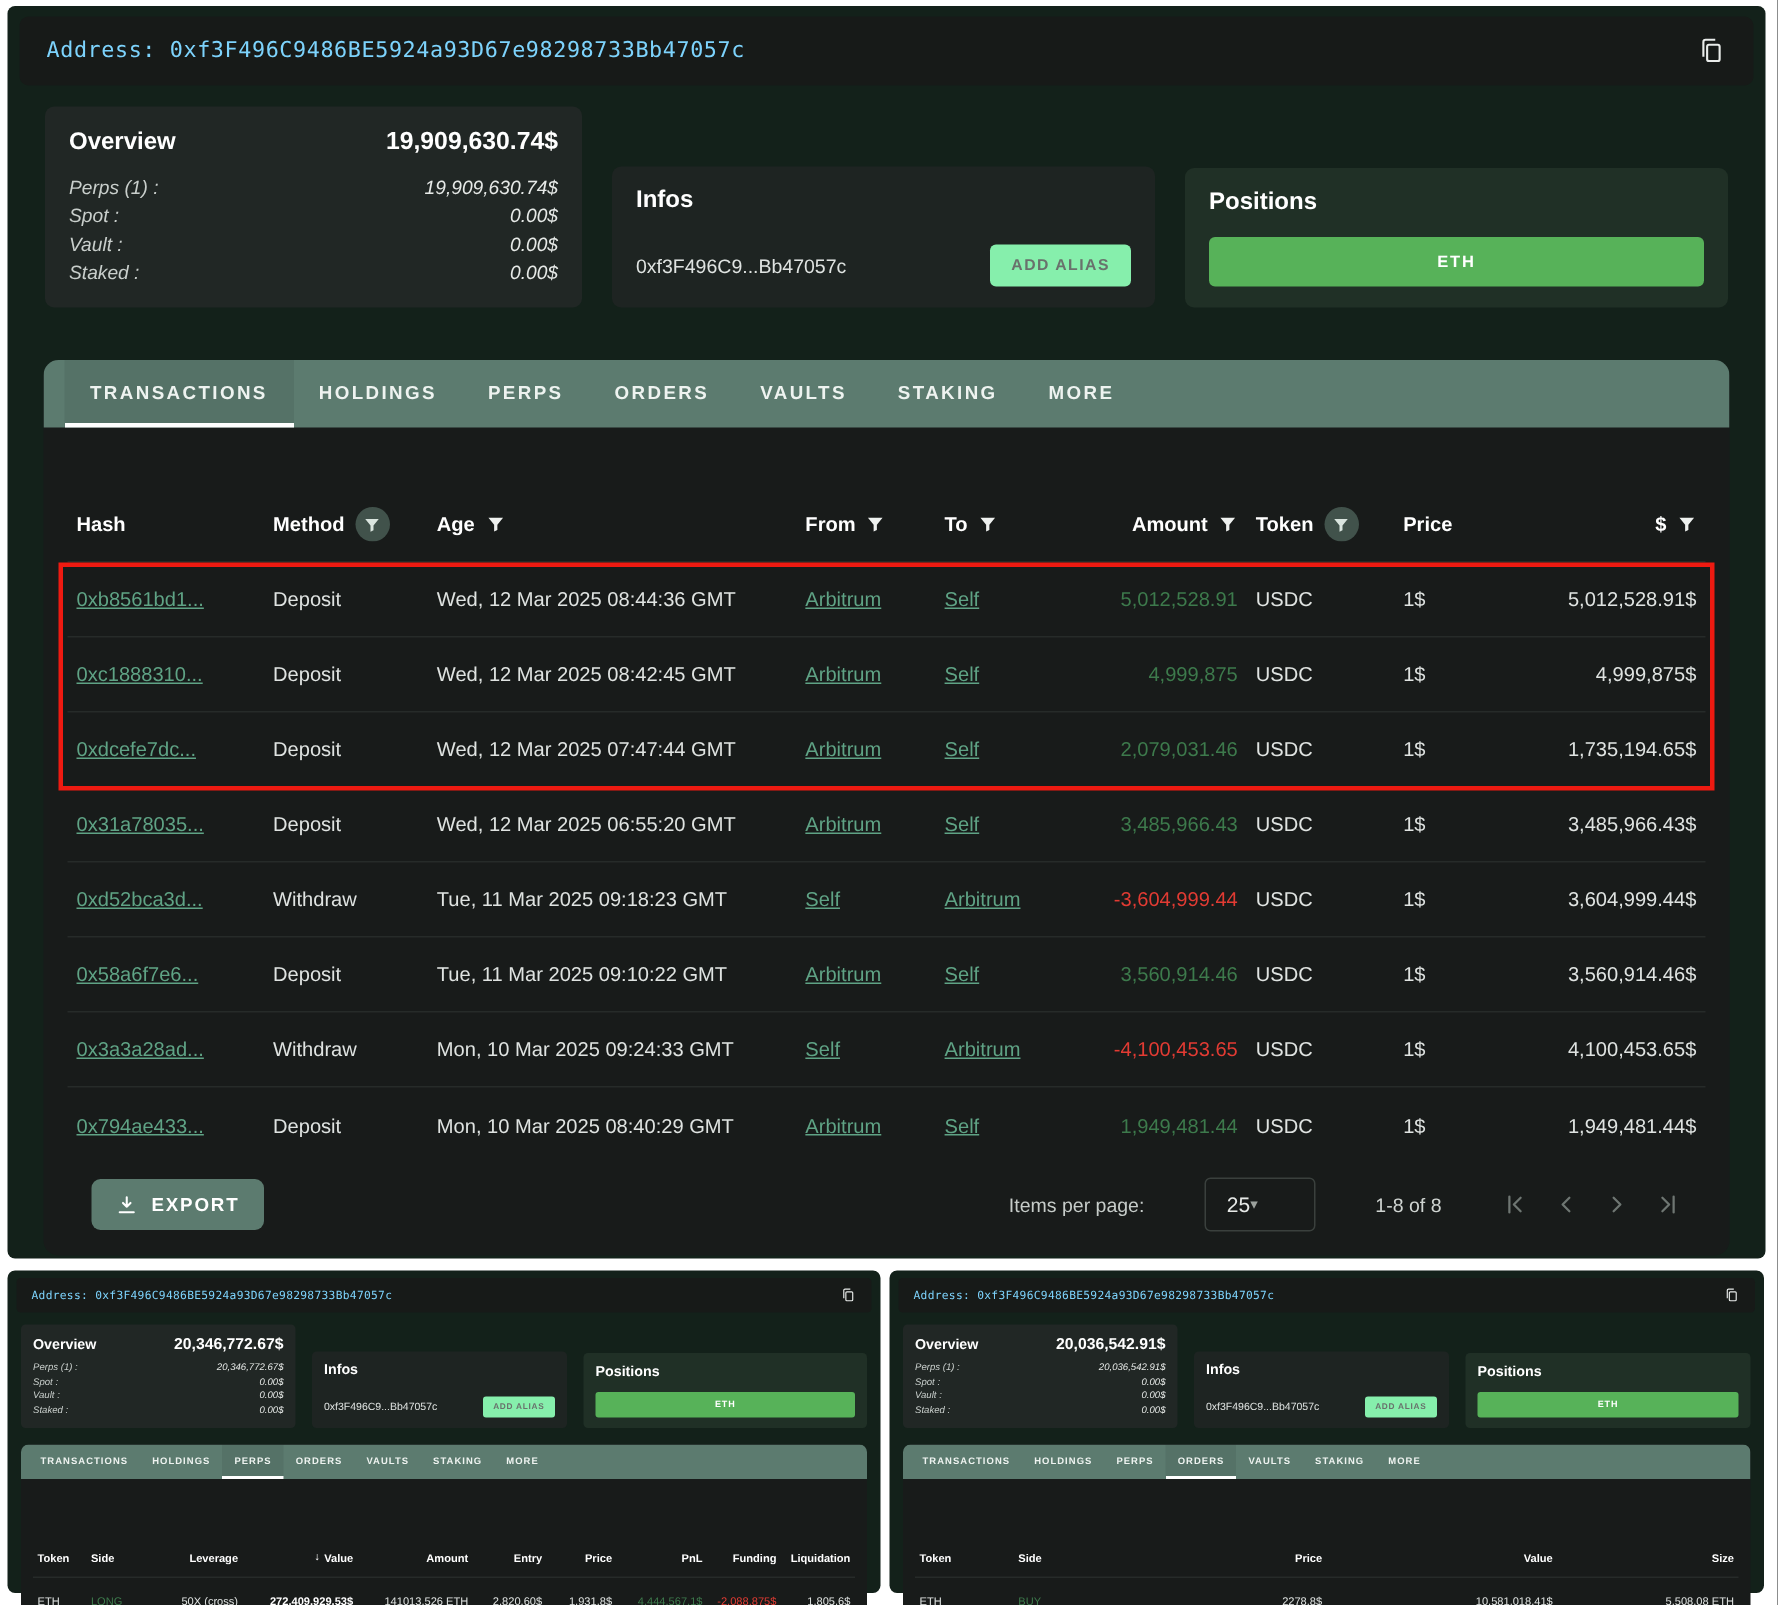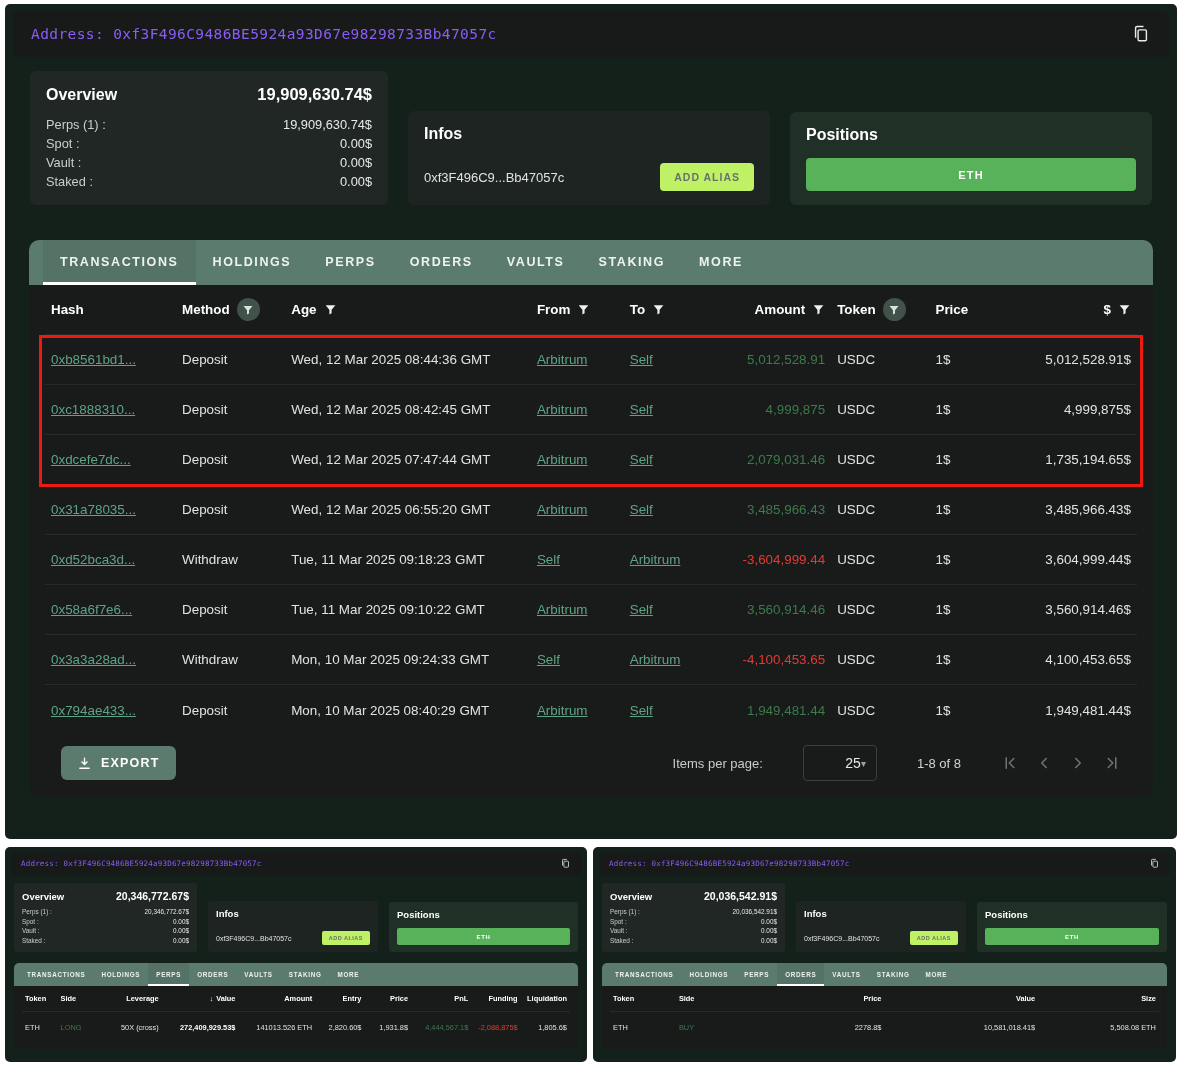--- a/index.html
+++ b/index.html
@@ -25,54 +25,54 @@
   body{width:1185px;height:1070px;background:var(--page-bg);position:relative;overflow:hidden;
        font-family:"Liberation Sans","DejaVu Sans",sans-serif;color:var(--text);}
   .panel{position:absolute;background:var(--panel);border-radius:5px;}
   .main-panel{left:5px;top:4px;width:1172px;height:835px;}
   .mini-left{left:5px;top:847px;width:582px;height:215px;}
   .mini-right{left:593px;top:847px;width:583px;height:215px;}
 
   
   .addr-bar{margin:7px 8px 0;height:46px;background:var(--bar);border-radius:6px;
             display:flex;align-items:center;justify-content:space-between;padding:0 18px;}
-  .addr-text{font-family:"DejaVu Sans Mono","Liberation Mono",monospace;font-size:14.5px;letter-spacing:.4px;color:#8b5cf6;}
+  .addr-text{font-family:"DejaVu Sans Mono","Liberation Mono",monospace;font-size:14.5px;letter-spacing:.4px;color:#7dd3fc;}
   .copy-btn{background:none;border:none;color:#e9ecea;cursor:pointer;display:flex;align-items:center;}
   .copy-btn svg{width:20px;height:20px;}
 
   
   .cards{margin:14px 25px 0;display:flex;gap:20px;align-items:flex-end;}
   .card{background:var(--card);border-radius:6px;padding:14px 16px;}
   .card.overview{width:358px;}
   .card.infos{width:362px;background:var(--card2);}
   .card.positions{flex:1;background:var(--poscard);}
   .card-head{display:flex;justify-content:space-between;align-items:baseline;}
   .card-title{font-size:16px;font-weight:700;color:#fff;}
   .card-total{font-size:16.5px;font-weight:700;color:#fff;}
   .kv{margin-top:11px;}
-  .kv-row{display:flex;justify-content:space-between;font-size:12.8px;line-height:19px;}
+  .kv-row{display:flex;justify-content:space-between;font-size:12.8px;line-height:19px;font-style:italic;}
   .kv-label{color:var(--muted);}
   .kv-value{color:#e6e9e7;}
   .infos-row{margin-top:20px;display:flex;justify-content:space-between;align-items:center;}
   .addr-short{font-size:13px;color:#dfe3e1;}
-  .alias-btn{background:#bef264;border:none;border-radius:4px;color:#69716c;font-size:10.5px;
+  .alias-btn{background:#86efac;border:none;border-radius:4px;color:#69716c;font-size:10.5px;
              font-weight:700;letter-spacing:1px;padding:8px 14px;cursor:pointer;}
   .pos-btn{margin-top:14px;width:100%;height:33px;background:var(--greenbtn);border:none;border-radius:4px;
            color:#fff;font-size:11px;font-weight:700;letter-spacing:1.2px;cursor:pointer;}
 
   
   .tabwrap{margin:35px 24px 0;border-radius:10px;overflow:hidden;background:var(--tbl);}
   .tabbar{background:var(--sage);height:45px;display:flex;align-items:stretch;padding:0 14px;}
   .tab{padding:0 17px;line-height:45px;font-size:12.5px;font-weight:700;letter-spacing:1.6px;
        color:#eef3f0;cursor:pointer;white-space:nowrap;}
   .tab.active{box-shadow:inset 0 -3px 0 #fff;background:rgba(0,0,0,.07);}
   .tblwrap{position:relative;padding:0 16px;}
   .trow{display:flex;align-items:center;height:50px;border-bottom:1px solid var(--line);}
   .trow:last-child{border-bottom:none;}
-  .thead{font-weight:700;color:#fff;}
+  .thead{font-weight:700;color:#fff;margin-top:40px;}
   .tcell{display:flex;align-items:center;gap:7px;padding:0 6px;font-size:13.4px;color:#dfe3e1;overflow:hidden;}
   .thead .tcell{color:#fff;}
   .a-right{justify-content:flex-end;text-align:center;}
   .pos{color:var(--greendim);}
   .neg{color:var(--red);}
   .bold{font-weight:700;color:#fff;}
   .link{color:var(--link);text-decoration:underline;cursor:pointer;}
   .funnel{display:flex;align-items:center;justify-content:center;cursor:pointer;color:#eef1ef;}
   .funnel svg{width:13px;height:13px;}
   .funnel.on{background:#41524b;border-radius:50%;width:23px;height:23px;color:#d9e4de;}
@@ -89,21 +89,21 @@
   .hlbox{position:absolute;left:10px;right:10px;top:50px;height:152px;
          border:3px solid var(--hl);pointer-events:none;z-index:2;}
 
   
   .tfoot{height:62px;display:flex;align-items:center;justify-content:space-between;padding:0 16px 6px;}
   .export-btn{display:flex;align-items:center;gap:9px;background:var(--sage);border:none;border-radius:6px;
               height:34px;padding:0 16px;color:#fff;font-size:12.5px;font-weight:700;letter-spacing:1.2px;cursor:pointer;}
   .export-btn svg{width:15px;height:15px;}
   .pag{display:flex;align-items:center;gap:40px;font-size:13px;color:#c6ccc9;}
   .ipp-select{width:74px;height:36px;border:1px solid #3a403d;border-radius:4px;display:flex;align-items:center;
-              justify-content:flex-end;padding:0 10px 0 14px;font-size:14px;color:#e6e9e7;cursor:pointer;}
+              justify-content:flex-start;padding:0 10px 0 14px;font-size:14px;color:#e6e9e7;cursor:pointer;}
   .caret{color:#9ba19d;font-size:10px;}
   .range{color:#cfd4d1;}
   .pagbtns{display:flex;align-items:center;gap:16px;}
   .pg{background:none;border:none;color:#6e7672;cursor:pointer;display:flex;align-items:center;}
   .pg svg{width:18px;height:18px;stroke:currentColor;fill:none;stroke-width:2;stroke-linecap:round;stroke-linejoin:round;}
 
   
   .mini .addr-bar{margin:5px 6px 0;height:23px;border-radius:3px;padding:0 10px;}
   .mini .addr-text{font-size:7.5px;letter-spacing:.2px;}
   .mini .copy-btn svg{width:11px;height:11px;}

